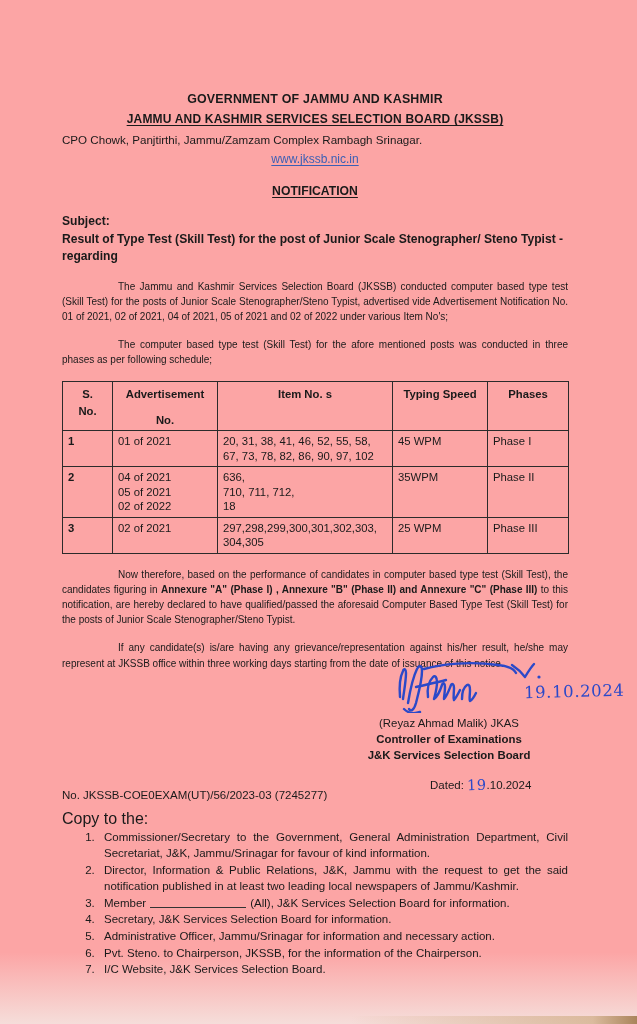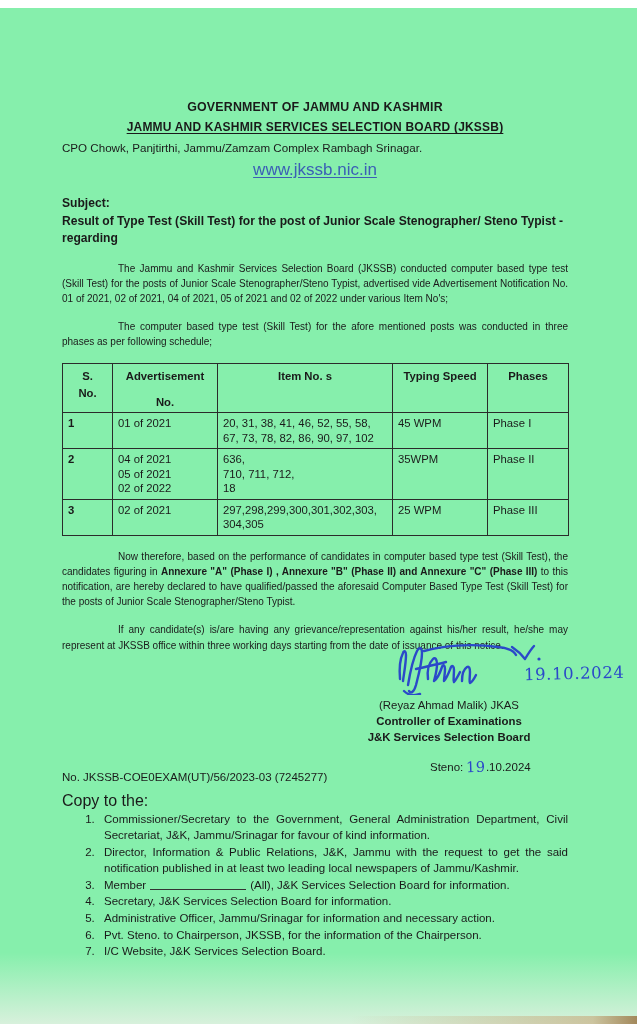--- a/index.html
+++ b/index.html
@@ -12,23 +12,22 @@
     height: 1024px;
     position: relative;
     font-family: "Liberation Sans", sans-serif;
     color: #1a1a1a;
     overflow: hidden;
   }
 
   .page {
     position: absolute;
     inset: 0;
-    background: #86efac;
+    background: #fca5a5;
     padding: 0;
-    margin-top: 8px;
   }
 
   
   .scan-tone {
     position: absolute;
     inset: 0;
     background:
       linear-gradient(180deg, rgba(250,250,248,0) 0%, rgba(250,250,248,0) 93%, rgba(243,241,236,0.75) 100%);
     pointer-events: none;
   }
@@ -64,21 +63,21 @@
     text-decoration: underline;
     text-underline-offset: 2px;
     font-weight: 800;
   }
   .hdr-addr {
     font-size: 11.6px;
     margin-top: 7px;
     font-weight: 500;
   }
   .hdr-url {
-    font-size: 17px;
+    font-size: 12px;
     margin-top: 6px;
     text-align: center;
     color: #3b5fb5;
     text-decoration: underline;
     text-underline-offset: 2px;
   }
   .hdr-notif {
     font-size: 12.2px;
     margin-top: 18px;
     text-align: center;
@@ -238,20 +237,21 @@
   <div class="content">
 
     <div class="hdr-line hdr-gov">GOVERNMENT OF JAMMU AND KASHMIR</div>
 
     <div class="hdr-line hdr-board">JAMMU AND KASHMIR SERVICES SELECTION BOARD (JKSSB)</div>
 
     <div class="hdr-addr">CPO Chowk, Panjtirthi, Jammu/Zamzam Complex Rambagh Srinagar.</div>
 
     <div class="hdr-url">www.jkssb.nic.in</div>
 
+    <div class="hdr-notif">NOTIFICATION</div>
 
     <div class="subject-row">
       <div class="subject-label">Subject:</div>
       <div class="subject-text">Result of Type Test (Skill Test) for the post of Junior Scale Stenographer/ Steno Typist - regarding</div>
     </div>
 
     <p class="body">The Jammu and Kashmir Services Selection Board (JKSSB) conducted computer based type test (Skill Test) for the posts of Junior Scale Stenographer/Steno Typist, advertised vide Advertisement Notification No. 01 of 2021, 02 of 2021, 04 of 2021, 05 of 2021 and 02 of 2022 under various Item No's;</p>
 
     <p class="body">The computer based type test (Skill Test) for the afore mentioned posts was conducted in three phases as per following schedule;</p>
 
@@ -336,21 +336,21 @@
       <div class="sig-names">
         <div class="nm">(Reyaz Ahmad Malik) JKAS</div>
         <div class="ttl1">Controller of Examinations</div>
         <div class="ttl2">J&amp;K Services Selection Board</div>
       </div>
     </div>
 
     <div class="footer-no-row">
       <div class="footer-no">No. JKSSB-COE0EXAM(UT)/56/2023-03 (7245277)</div>
       <div class="footer-dated">
-        <span>Steno:</span>
+        <span>Dated:</span>
         <span class="hand">19</span><span>.10.2024</span>
       </div>
     </div>
 
     <div class="copy-to">Copy to the:</div>
 
     <ol class="copy-list">
       <li>Commissioner/Secretary to the Government, General Administration Department, Civil Secretariat, J&amp;K, Jammu/Srinagar for favour of kind information.</li>
       <li class="justify-2">Director, Information &amp; Public Relations, J&amp;K, Jammu with the request to get the said notification published in at least two leading local newspapers of Jammu/Kashmir.</li>
       <li>

